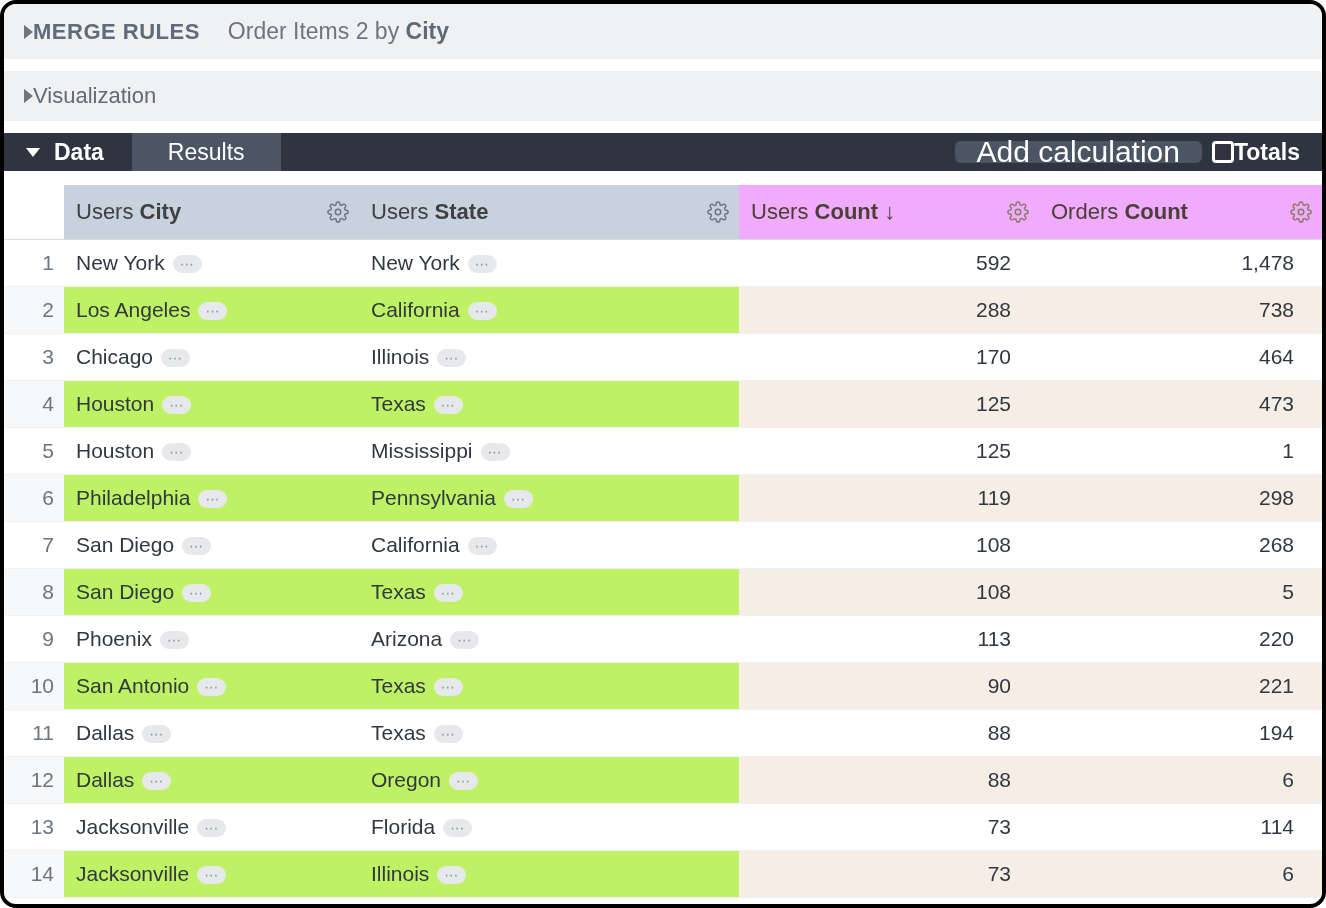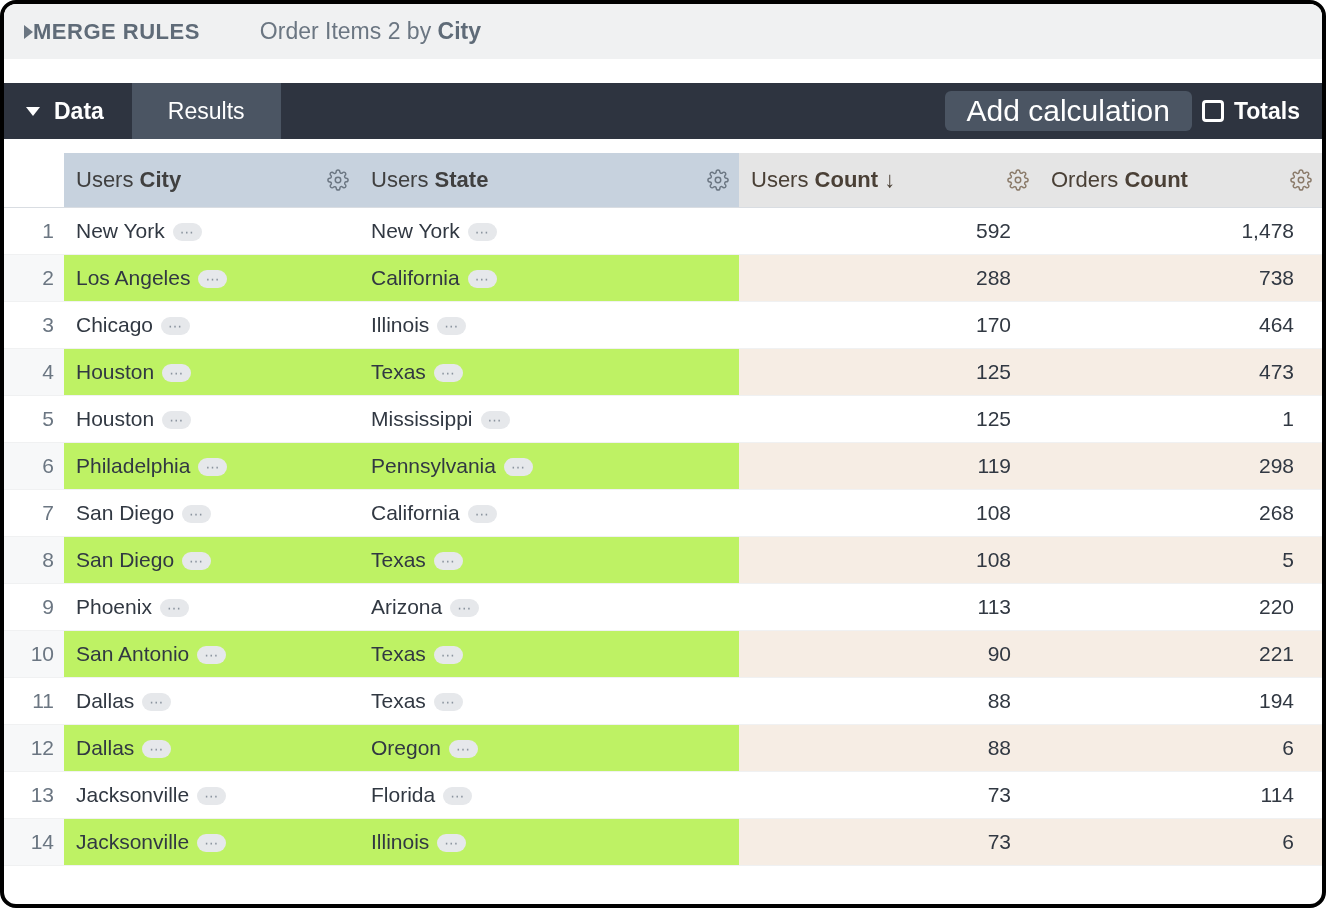--- a/index.html
+++ b/index.html
@@ -25,21 +25,21 @@
     padding: 12px 20px;
     font-size: 22px;
     color: #5f6b78;
   }
   .section-bar.merge { padding: 14px 20px; }
   .section-bar .title {
     font-weight: 600;
     letter-spacing: 0.5px;
   }
   .section-bar .subtitle {
-    margin-left: 60px;
+    margin-left: 28px;
     color: #6b7682;
     font-size: 23px;
     font-weight: 400;
   }
   .section-bar .subtitle b { font-weight: 700; color: #5f6b78; }
   .chevron {
     display: inline-block;
     width: 0; height: 0;
   }
   .chevron.right {
@@ -51,21 +51,21 @@
     border-left: 7px solid transparent;
     border-right: 7px solid transparent;
     border-top: 9px solid #fff;
   }
   .gap { height: 12px; background: #fff; }
   .data-bar {
     display: flex;
     align-items: stretch;
     background: #2e3440;
     color: #fff;
-    height: 56px;
+    height: 38px;
   }
   .data-tab {
     display: flex;
     align-items: center;
     gap: 14px;
     padding: 0 28px 0 22px;
     font-size: 23px;
     font-weight: 700;
     cursor: pointer;
   }
@@ -86,21 +86,20 @@
     margin: 8px 10px 8px 0;
     padding: 0 22px;
     border-radius: 6px;
     font-size: 30px;
     font-weight: 500;
     cursor: pointer;
   }
   .totals-wrap {
     display: flex;
     align-items: center;
-    gap: 10px;
     padding-right: 22px;
     font-size: 23px;
     font-weight: 600;
   }
   .totals-check {
     width: 22px; height: 22px;
     border: 3px solid #fff;
     border-radius: 4px;
     background: #2e3440;
     cursor: pointer;
@@ -121,21 +120,21 @@
   thead th {
     text-align: left;
     font-weight: 400;
     padding: 14px 12px;
     border-bottom: 1px solid #d9dde2;
     position: relative;
     font-size: 22px;
   }
   thead th b { font-weight: 700; }
   th.dim { background: #c7d2de; color: #404040; }
-  th.meas { background: #e5e5e5; color: #4a4036; }
+  th.meas { background: #f0abfc; color: #4a4036; }
   th.rownum-h { background: #fff; }
   .gear {
     position: absolute;
     right: 10px;
     top: 50%;
     transform: translateY(-50%);
     cursor: pointer;
     color: #6b7682;
   }
   th.meas .gear { color: #8a7a69; }
@@ -184,20 +183,24 @@
   <div class="section-bar merge">
     <span class="chevron right"></span>
     <span class="title">MERGE RULES</span>
     <span class="subtitle">
       <span>Order Items 2 by </span><b>City</b>
     </span>
   </div>
 
   <div class="gap"></div>
 
+  <div class="section-bar">
+    <span class="chevron right"></span>
+    <span class="title" style="letter-spacing:0; font-weight:500;">Visualization</span>
+  </div>
 
   <div class="gap"></div>
 
   <div class="data-bar">
     <div class="data-tab">
       <span class="chevron down"></span>
       <span>Data</span>
     </div>
     <div class="results-tab">
       <span>Results</span>

